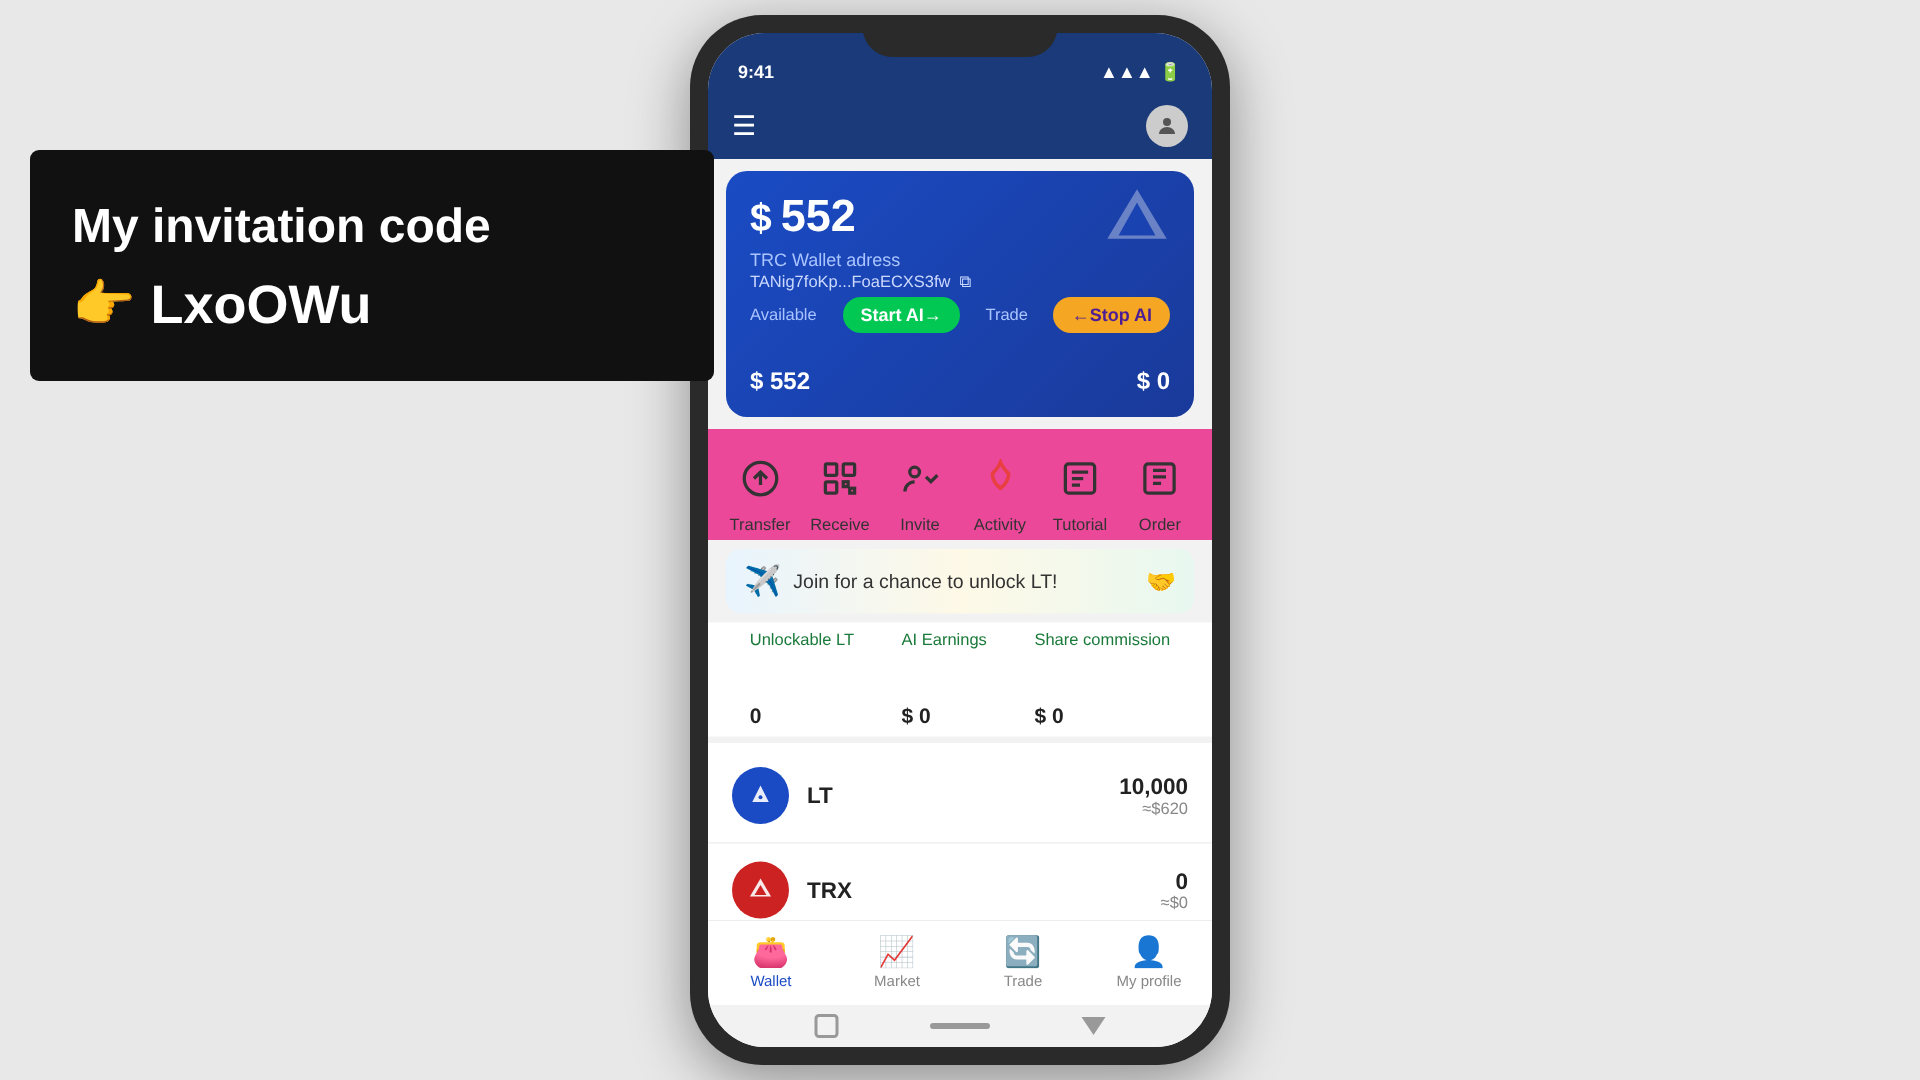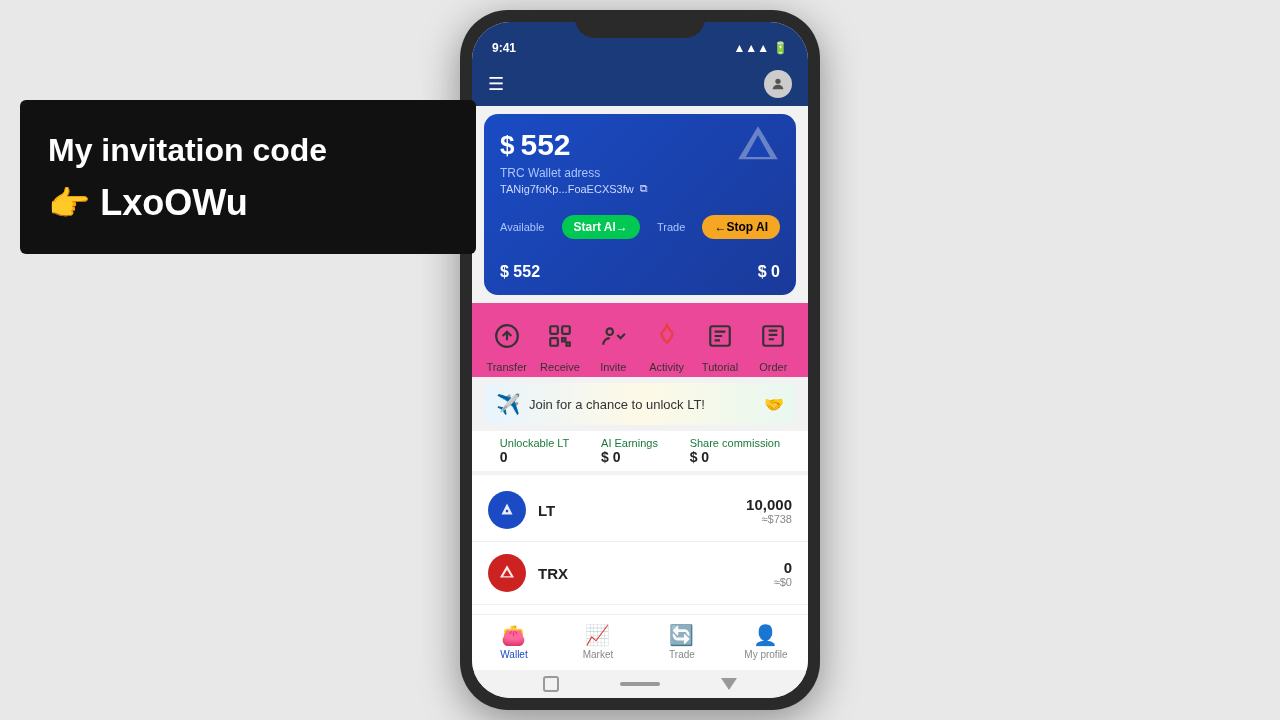--- a/index.html
+++ b/index.html
@@ -176,21 +176,21 @@
       gap: 6px;
     }
     .copy-icon {
       font-size: 11px;
       cursor: pointer;
     }
     .action-row {
       display: flex;
       align-items: center;
       justify-content: space-between;
-      margin-top: 20px;
+      margin-top: 4px;
     }
     .available-label {
       font-size: 11px;
       color: #aac4ff;
     }
     .start-ai-btn {
       background: #00c853;
       color: #fff;
       border: none;
       border-radius: 20px;
@@ -201,21 +201,21 @@
       display: flex;
       align-items: center;
       gap: 4px;
     }
     .trade-label {
       font-size: 11px;
       color: #aac4ff;
     }
     .stop-ai-btn {
       background: #f5a623;
-      color: #000000;
+      color: #4c1d95;
       border: none;
       border-radius: 20px;
       padding: 5px 12px;
       font-size: 12px;
       font-weight: 600;
       cursor: pointer;
       display: flex;
       align-items: center;
       gap: 4px;
     }
@@ -287,20 +287,21 @@
       display: flex;
       justify-content: space-around;
       padding: 6px 12px;
       background: #fff;
       margin: 0 0 4px;
     }
     .stat-item {
       display: flex;
       flex-direction: column;
       align-items: flex-start;
+      gap: 36px;
     }
     .stat-label {
       font-size: 11px;
       color: #1a7a3a;
       font-weight: 500;
     }
     .stat-val {
       font-size: 14px;
       color: #222;
       font-weight: 600;
@@ -562,21 +563,21 @@
           <div class="coin-logo lt-logo">
             <svg width="22" height="22" viewBox="0 0 100 100" fill="white">
               <circle cx="50" cy="50" r="45" fill="#1a4bc4"></circle>
               <polygon points="50,20 75,70 25,70" fill="white" opacity="0.9"></polygon>
               <circle cx="50" cy="55" r="6" fill="#1a4bc4"></circle>
             </svg>
           </div>
           <span class="coin-name">LT</span>
           <div class="coin-right">
             <div class="coin-amount">10,000</div>
-            <div class="coin-usd">≈$738</div>
+            <div class="coin-usd">≈$620</div>
           </div>
         </div>
 
         <div class="coin-item">
           <div class="coin-logo trx-logo">
             <svg width="22" height="22" viewBox="0 0 100 100">
               <circle cx="50" cy="50" r="45" fill="#cc2222"></circle>
               <polygon points="50,15 82,70 18,70" fill="white" opacity="0.9"></polygon>
               <polygon points="50,35 68,65 32,65" fill="#cc2222"></polygon>
             </svg>

